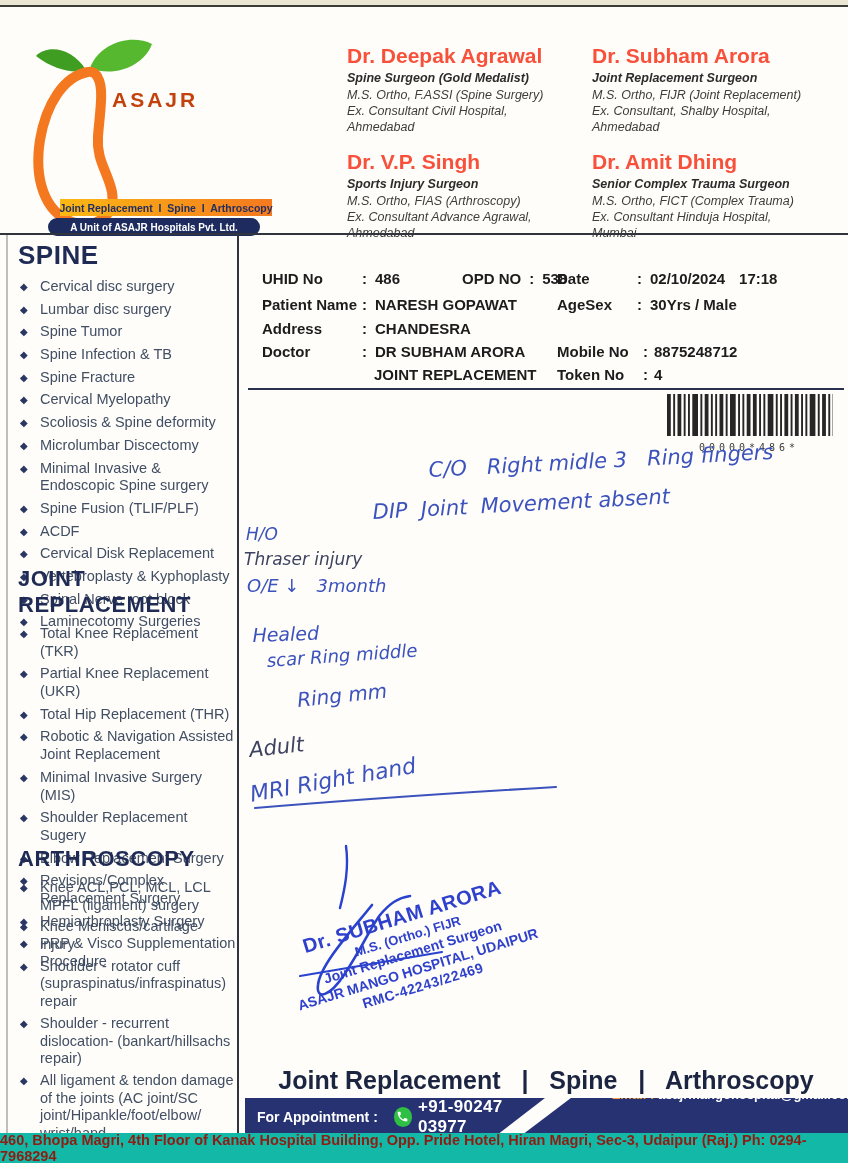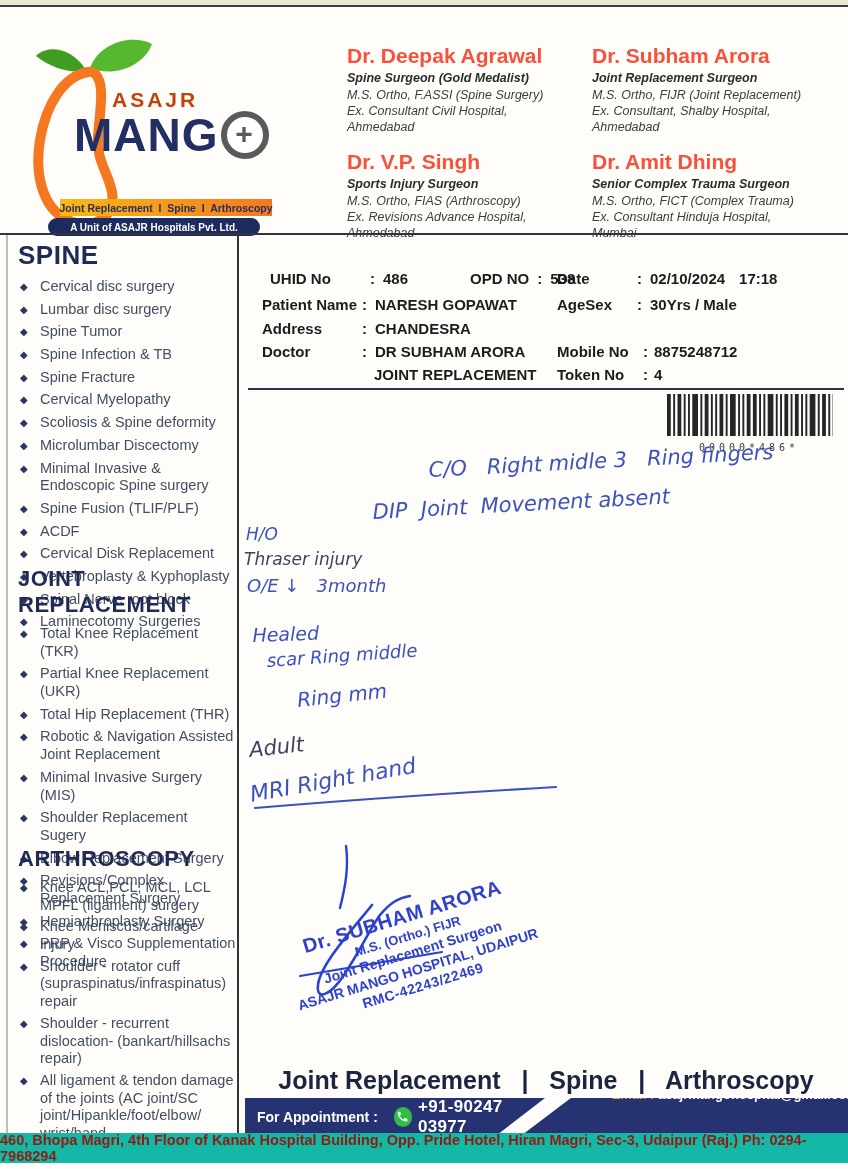--- a/index.html
+++ b/index.html
@@ -87,45 +87,39 @@
   <div class="abs" id="scan-topline"></div>
   <div class="abs" id="left-edge"></div>
 
   <div class="abs" id="logo">
     <svg width="260" height="200" viewBox="0 0 260 200">
       <path d="M58 34 C 44 12, 20 8, 8 20 C 26 34, 46 38, 58 34 Z" fill="#3f9e22"></path>
       <path d="M62 32 C 72 6, 104 -2, 124 8 C 116 30, 86 42, 62 32 Z" fill="#56b82e"></path>
       <path d="M60 36 C 36 40, 18 68, 12 104 C 6 142, 16 176, 44 186 C 70 194, 88 178, 84 156 C 80 136, 68 124, 70 100 C 72 76, 76 52, 70 42 C 68 37, 64 35, 60 36 Z" fill="none" stroke="#f4781f" stroke-width="10" stroke-linejoin="round"></path>
     </svg>
     <div class="brand-top">ASAJR</div>
-    <div class="brand-main">
-      <span>MANG</span>
-      <span class="plus-circle">
-          <span>+</span>
-        </span>
-    </div>
     <div class="tag-bar">Joint Replacement  I  Spine  I  Arthroscopy</div>
     <div class="unit-bar">A Unit of ASAJR Hospitals Pvt. Ltd.</div>
   </div>
 
   <div class="doc-col" id="doc-col-left">
 
       <div class="doc-block">
         <div class="doc-name">Dr. Deepak Agrawal</div>
         <div class="doc-title">Spine Surgeon (Gold Medalist)</div>
         <div class="doc-line">M.S. Ortho, F.ASSI (Spine Surgery)</div>
         <div class="doc-line">Ex. Consultant Civil Hospital,</div>
         <div class="doc-line">Ahmedabad</div>
       </div>
 
       <div class="doc-block">
         <div class="doc-name">Dr. V.P. Singh</div>
         <div class="doc-title">Sports Injury Surgeon</div>
         <div class="doc-line">M.S. Ortho, FIAS (Arthroscopy)</div>
-        <div class="doc-line">Ex. Revisions Advance Hospital,</div>
+        <div class="doc-line">Ex. Consultant Advance Agrawal,</div>
         <div class="doc-line">Ahmedabad</div>
       </div>
     </div>
   <div class="doc-col" id="doc-col-right">
 
       <div class="doc-block">
         <div class="doc-name">Dr. Subham Arora</div>
         <div class="doc-title">Joint Replacement Surgeon</div>
         <div class="doc-line">M.S. Ortho, FIJR (Joint Replacement)</div>
         <div class="doc-line">Ex. Consultant, Shalby Hospital,</div>
@@ -317,21 +311,21 @@
 
           <li>
             <span class="dia">◆</span>
             <span>Knee Meniscus/cartilage injury</span>
           </li>
 
         </ul>
     </div>
   </div>
 
-  <div class="prow" style="left:270px;top:270px;">
+  <div class="prow" style="left:262px;top:270px;">
     <span class="plabel" style="width:92px;">UHID No</span>
     <span class="pcolon">:</span>
     <span>486</span>
     <span style="margin-left:62px;">OPD NO</span>
     <span class="pcolon">:</span>
     <span>538</span>
   </div>
   <div class="prow" style="left:262px;top:296px;">
     <span class="plabel" style="width:92px;">Patient Name</span>
     <span class="pcolon">:</span>

